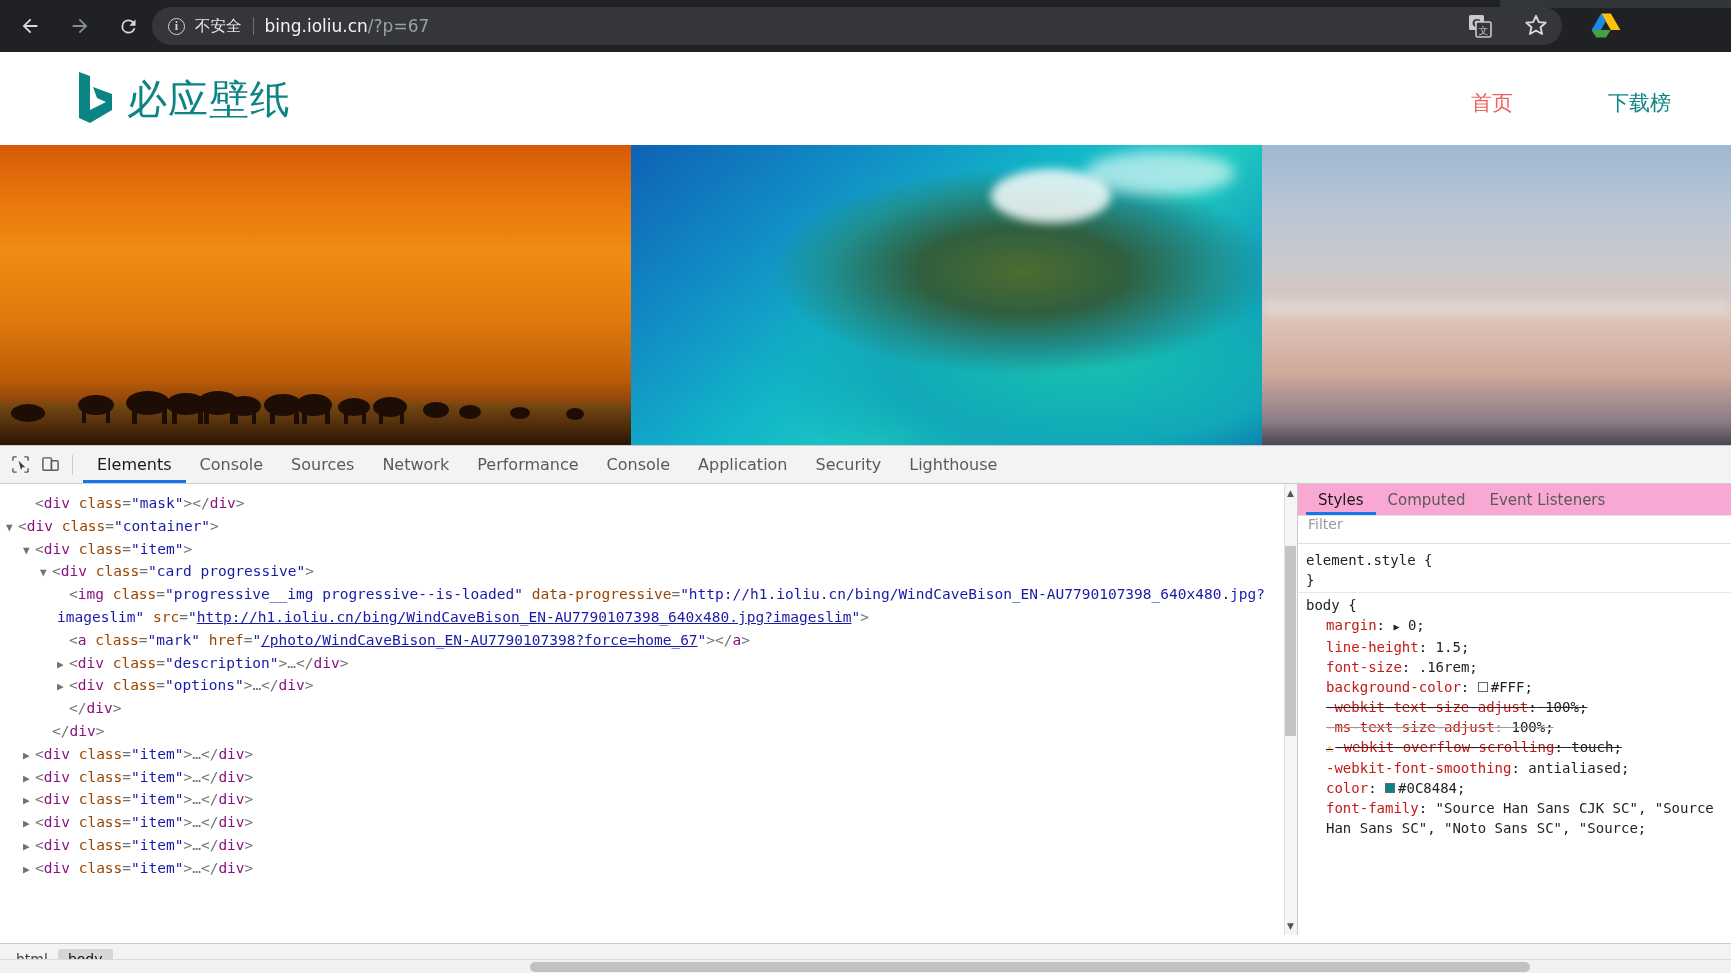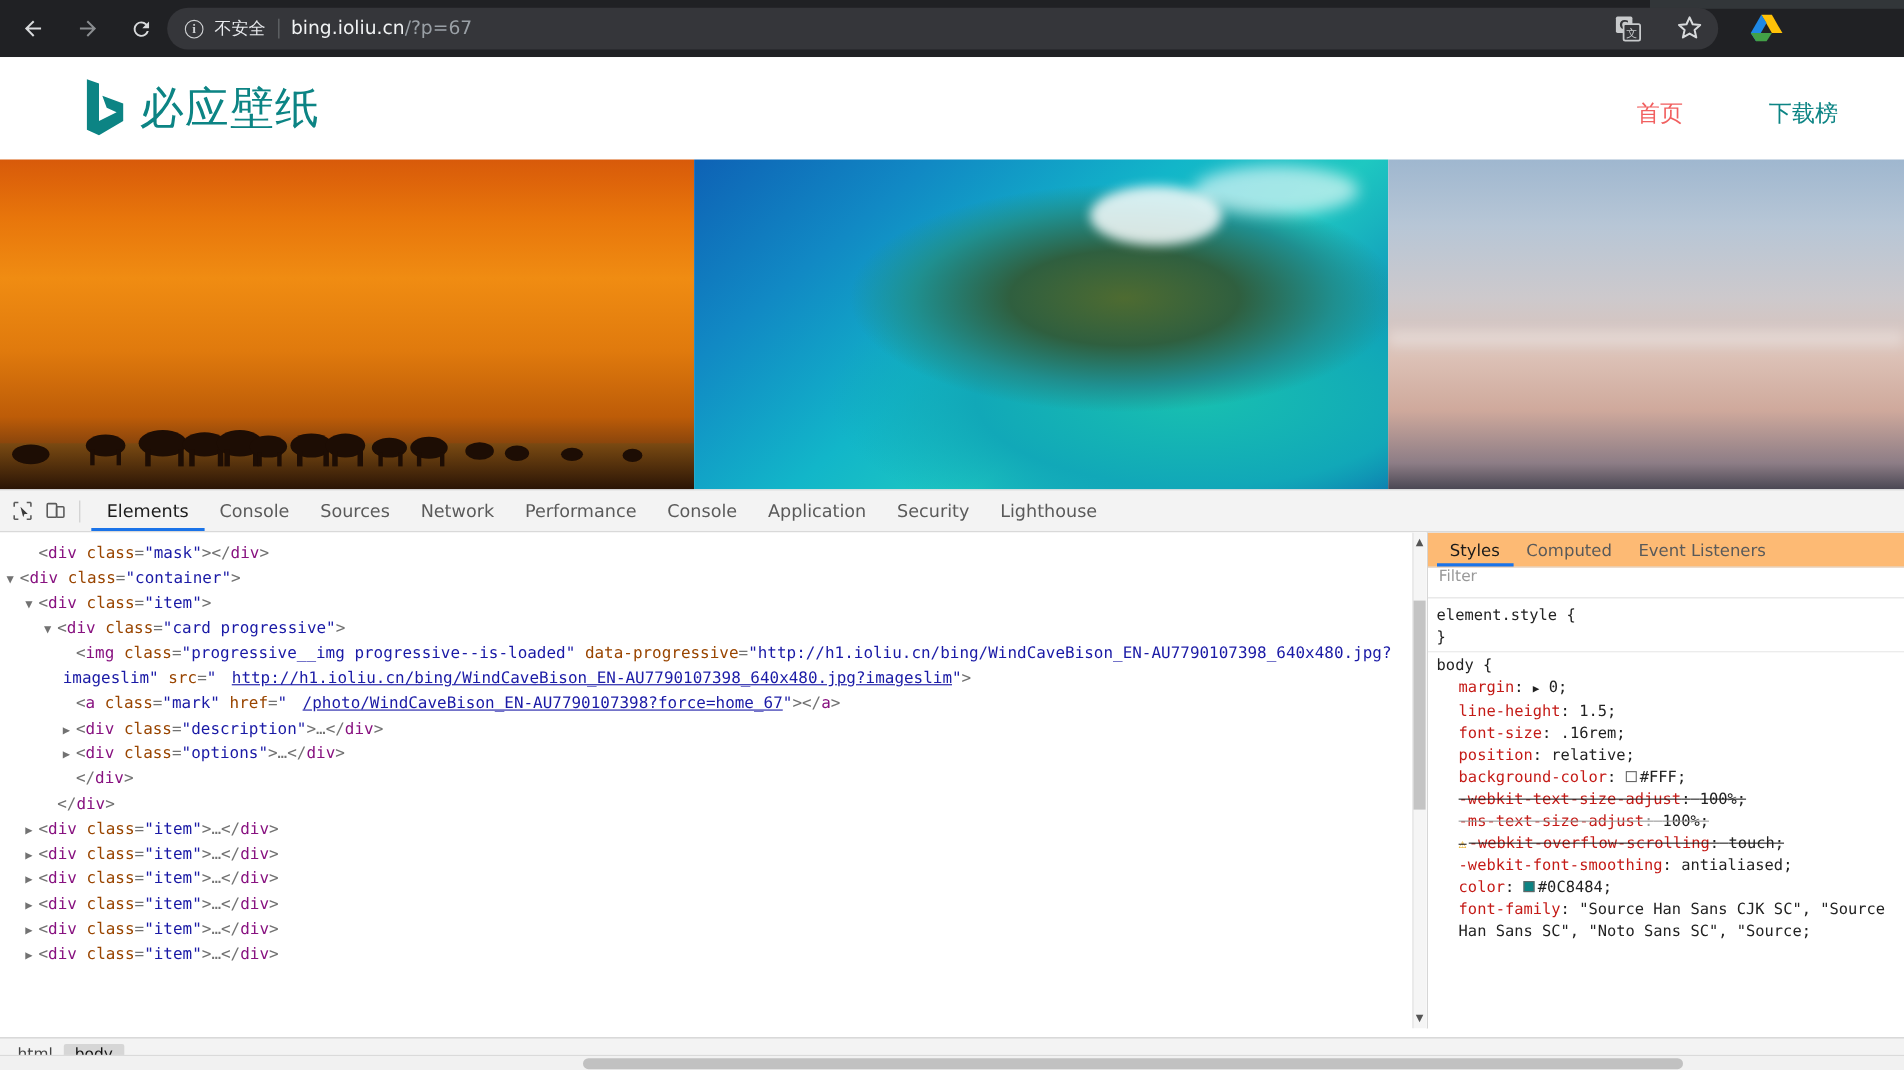--- a/index.html
+++ b/index.html
@@ -91,20 +91,21 @@
     font-family:"DejaVu Sans", sans-serif;
     line-height:1;
   }
   #site-nav {
     position:absolute; right:60px; top:37px;
     display:flex; gap:78px; align-items:center;
   }
   .nav-link {
     font-size:21px; cursor:pointer;
     font-family:"DejaVu Sans", sans-serif;
+    margin-left:17px;
   }
   .nav-link.active { color:#F16060; }
   .nav-link.plain  { color:#0C8484; }
 
   
   #image-strip {
     position:absolute; left:0; top:93px; width:1731px; height:300px;
     display:flex;
   }
   .wall-img { height:300px; position:relative; overflow:hidden; }
@@ -181,21 +182,21 @@
     color:#222; padding:8px 0 0 0;
     white-space:pre;
   }
   .dom-line { padding-left:6px; height:22.8px; }
   .dom-line.wrap { height:auto; white-space:pre-wrap; }
   .tw { color:#727272; font-size:11px; display:inline-block; width:12px; }
   .tag   { color:#881280; }
   .attr  { color:#994500; }
   .val   { color:#1a1aa6; }
   .punc  { color:#727272; }
-  .link  { color:#1a1aa6; text-decoration:underline; cursor:pointer;margin-left:14px; }
+  .link  { color:#1a1aa6; text-decoration:underline; cursor:pointer; }
   .ellip { color:#727272; }
 
   #dom-scroll-track {
     position:absolute; right:0; top:0; width:13px; height:100%;
     background:#f5f5f5; border-left:1px solid #e0e0e0;
   }
   #dom-scroll-thumb {
     position:absolute; right:1px; top:62px; width:11px; height:190px;
     background:#c4c4c4; border-radius:0;
     cursor:pointer;
@@ -208,21 +209,21 @@
   #dom-scroll-up { top:2px; }
   #dom-scroll-down { bottom:2px; }
 
   
   #styles-pane {
     flex:1; background:#fff; border-left:1px solid #cdcdcd;
     display:flex; flex-direction:column; overflow:hidden;
   }
   #styles-tabbar {
     height:32px; border-bottom:1px solid #e0e0e0; display:flex; align-items:center;
-    padding-left:8px; background:#fdba74;
+    padding-left:8px; background:#f9a8d4;
   }
   .styles-tab {
     font-size:15px; color:#5a5a5a; padding:0 12px; height:31px;
     display:flex; align-items:center; cursor:pointer; white-space:nowrap;
   }
   .styles-tab.active { color:#1a1a1a; box-shadow: inset 0 -3px 0 #1a73e8; }
   #styles-filter {
     height:28px; border-bottom:1px solid #e0e0e0;
     display:flex; padding:0 10px;
   }
@@ -438,21 +439,20 @@
       <div id="styles-rules">
           <div class="rule">
             <div class="sel">element.style {</div>
             <div>}</div>
           </div>
           <div class="rule">
             <div class="sel">body {</div>
             <div class="indent"><span class="prop">margin</span><span>:</span> <span class="expand-tri">▶</span> <span class="pval">0;</span></div>
             <div class="indent"><span class="prop">line-height</span><span>:</span> <span class="pval">1.5;</span></div>
             <div class="indent"><span class="prop">font-size</span><span>:</span> <span class="pval">.16rem;</span></div>
-            <div class="indent"><span class="prop">position</span><span>:</span> <span class="pval">relative;</span></div>
             <div class="indent"><span class="prop">background-color</span><span>:</span> <span class="swatch" style="background:#FFFFFF"></span><span class="pval">#FFF;</span></div>
             <div class="indent strike"><span class="prop">-webkit-text-size-adjust</span><span>:</span> <span class="pval">100%;</span></div>
             <div class="indent strike dim"><span class="prop">-ms-text-size-adjust</span><span>:</span> <span class="pval">100%;</span></div>
             <div class="indent strike"><span class="warn-tri">⚠</span><span class="prop">-webkit-overflow-scrolling</span><span>:</span> <span class="pval">touch;</span></div>
             <div class="indent"><span class="prop">-webkit-font-smoothing</span><span>:</span> <span class="pval">antialiased;</span></div>
             <div class="indent"><span class="prop">color</span><span>:</span> <span class="swatch" style="background:#0C8484"></span><span class="pval">#0C8484;</span></div>
             <div class="indent"><span class="prop">font-family</span><span>:</span> <span class="pval">"Source Han Sans CJK SC", "Source Han Sans SC", "Noto Sans SC", "Source;</span></div>
           </div>
         </div>
     </div>

